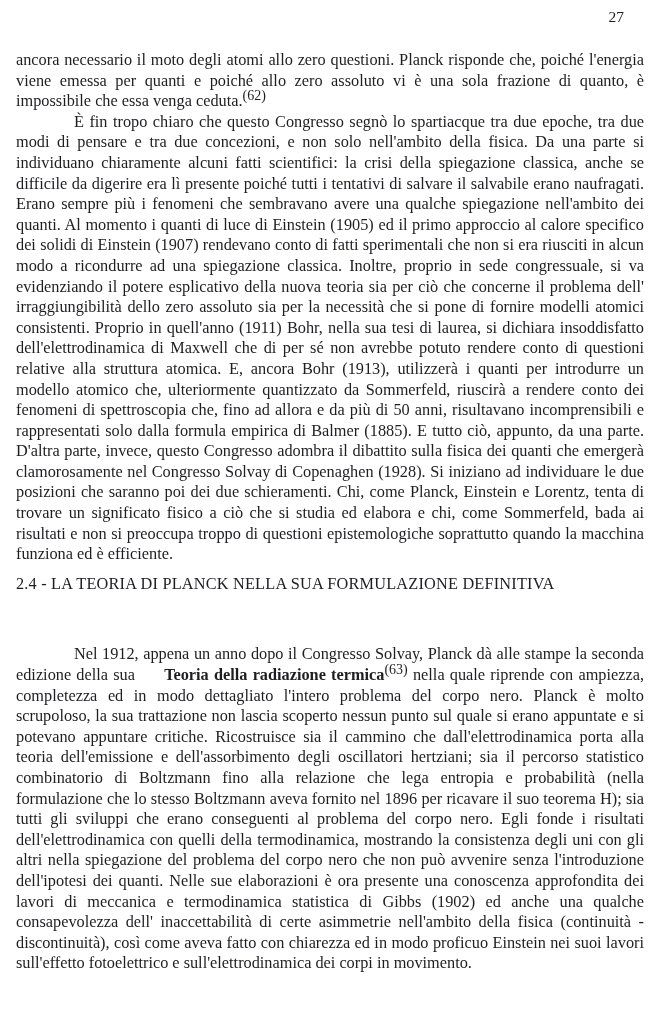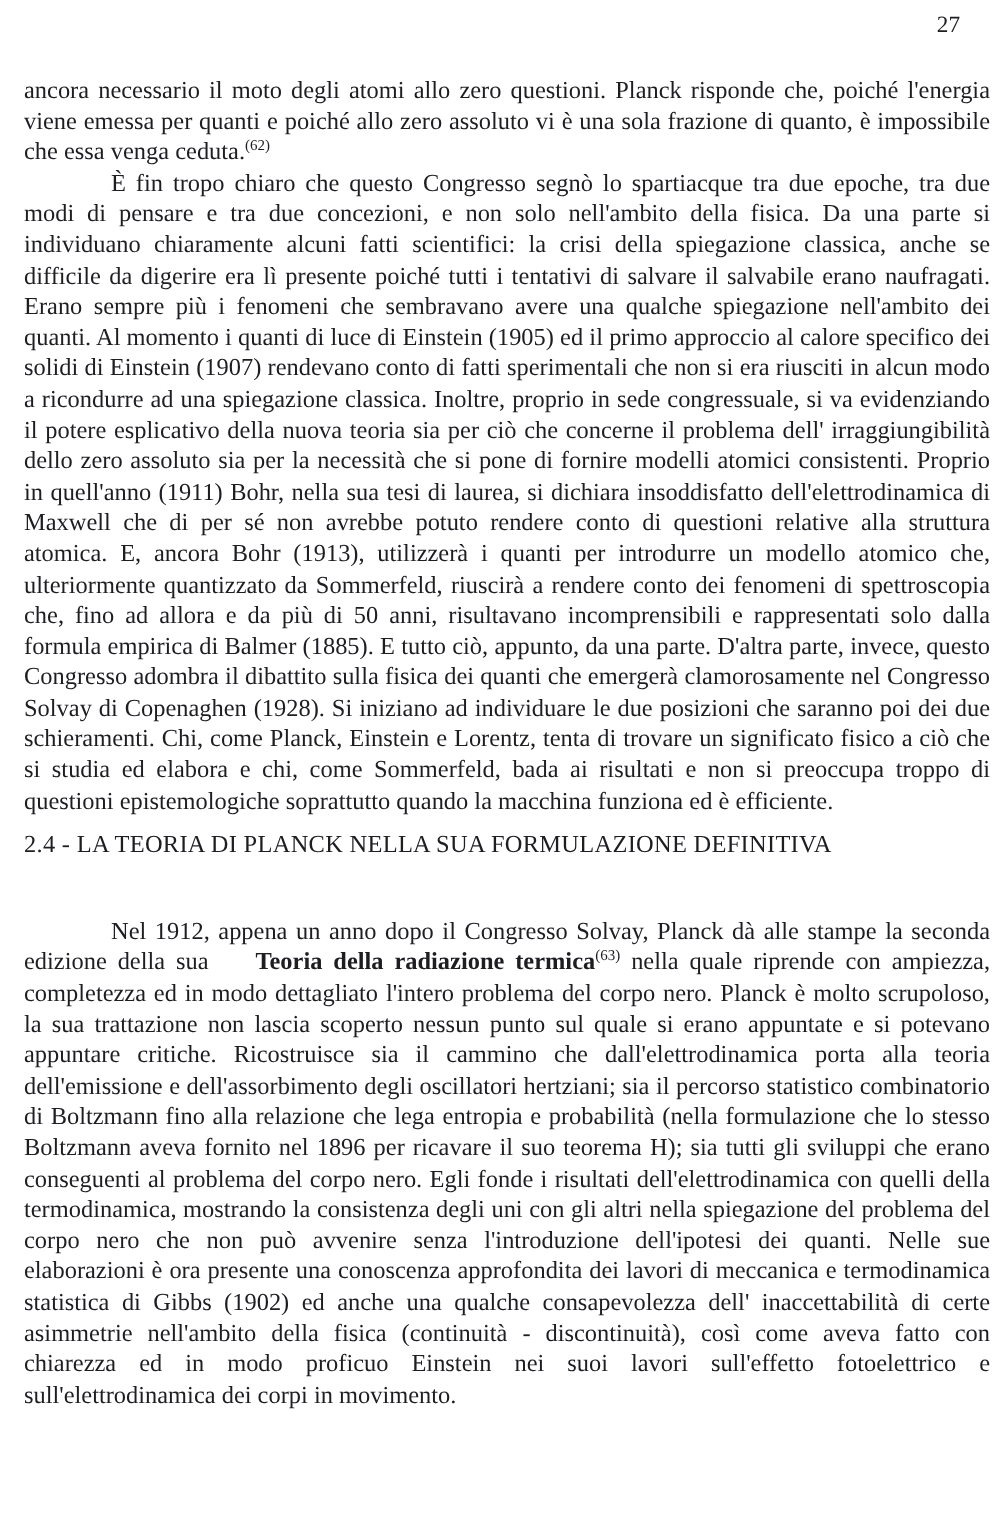--- a/index.html
+++ b/index.html
@@ -11,21 +11,21 @@
     width: 666px;
     height: 1024px;
     overflow: hidden;
     font-family: "Liberation Serif", "DejaVu Serif", serif;
     color: #1d1d22;
   }
   .page {
     box-sizing: border-box;
     width: 666px;
     height: 1024px;
-    padding: 8px 6px 0 16px;
+    padding: 8px 22px 0 16px;
     overflow: hidden;
     background: #ffffff;
   }
   .page-number {
     text-align: right;
     font-size: 15.5px;
     line-height: 18px;
     padding-right: 20px;
   }
   .body-text {
@@ -39,25 +39,25 @@
     padding: 0;
   }
   .para.indent {
     text-indent: 58px;
   }
   .section-heading {
     font-size: 16.3px;
     font-weight: normal;
     letter-spacing: 0.2px;
     text-align: left;
-    margin: 9px 0 37px 0;
+    margin: 9px 0 50px 0;
     padding: 0;
   }
   sup.fn {
-    font-size: 10px;
+    font-size: 14px;
     line-height: 0;
     vertical-align: baseline;
     position: relative;
     top: -6px;
   }
   .book-title {
     font-weight: bold;
     margin-left: 24px;
   }
 </style>

